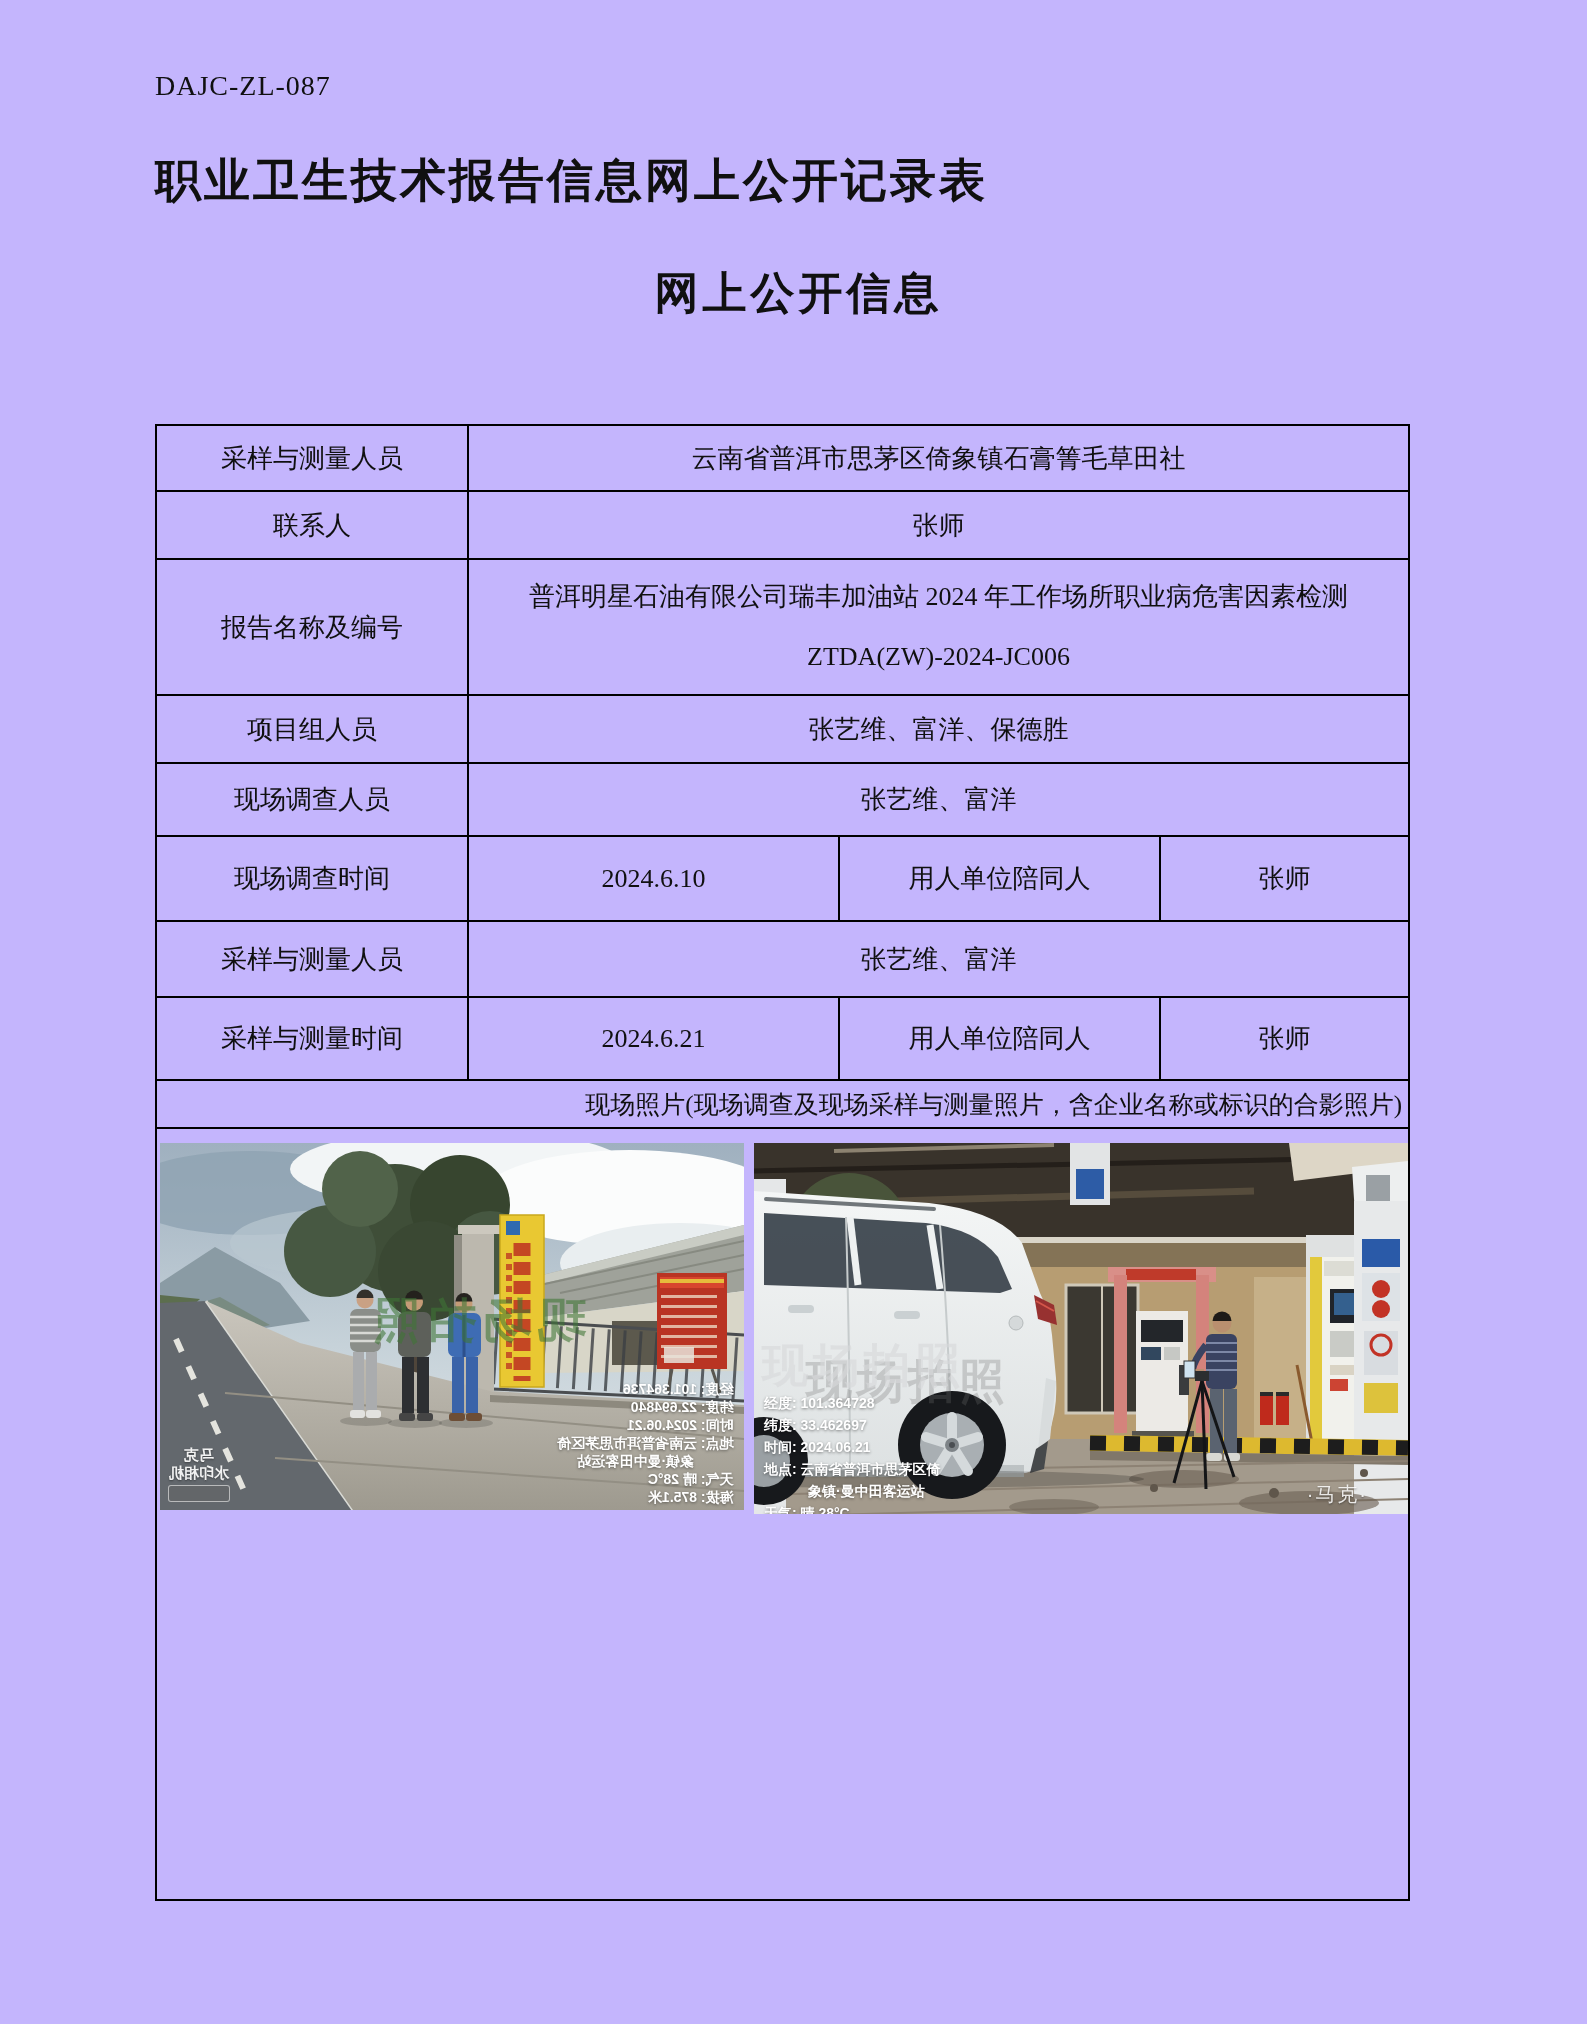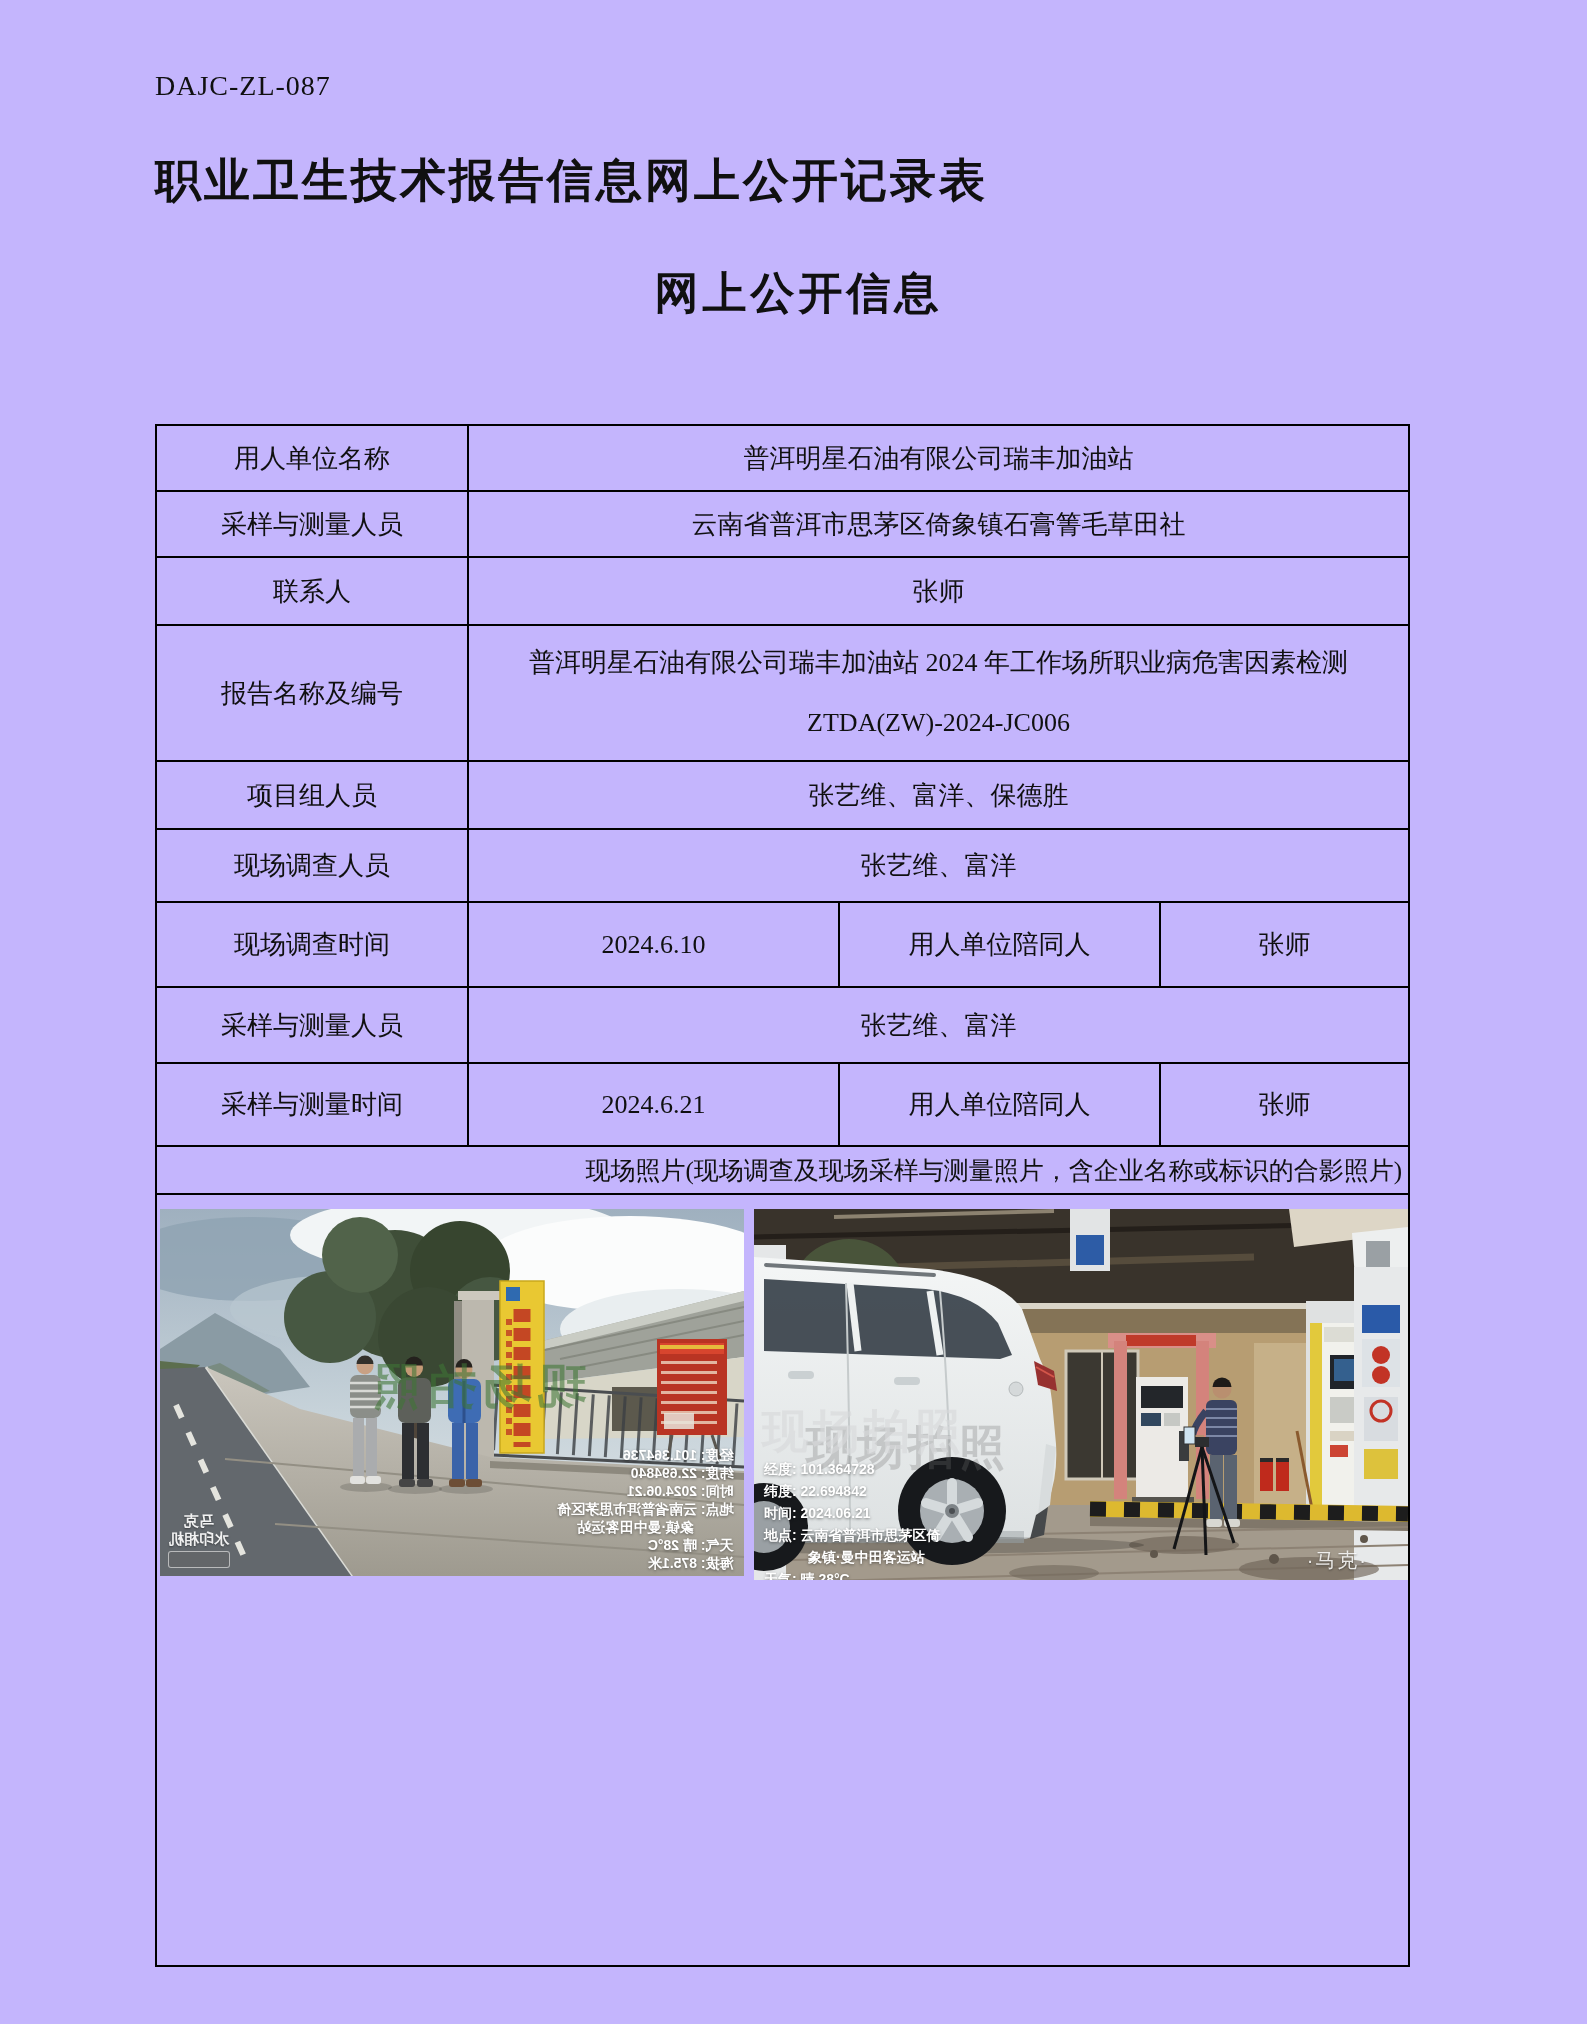--- a/index.html
+++ b/index.html
@@ -64,24 +64,20 @@
   <h2 class="subtitle">网上公开信息</h2>
 
   <table class="record-table">
     <colgroup>
       <col style="width:312px">
         <col style="width:371px">
         <col style="width:321px">
         <col style="width:249px">
     </colgroup>
     <tbody>
-      <tr class="h64">
-        <td>用人单位名称</td>
-        <td colspan="3">普洱明星石油有限公司瑞丰加油站</td>
-      </tr>
       <tr class="h64">
         <td>采样与测量人员</td>
         <td colspan="3">云南省普洱市思茅区倚象镇石膏箐毛草田社</td>
       </tr>
       <tr class="h66">
         <td>联系人</td>
         <td colspan="3">张师</td>
       </tr>
       <tr class="h134">
         <td>报告名称及编号</td>
@@ -410,21 +406,21 @@
                     <line x1="448" y1="238" x2="420" y2="340"></line>
                     <line x1="448" y1="238" x2="452" y2="346"></line>
                     <line x1="448" y1="238" x2="480" y2="334"></line>
                   </g>
                 </g>
               </svg>
               <div class="wm wm-gray-echo">现场拍照</div>
               <div class="wm wm-gray">现场拍照</div>
               <div class="geo geo-right">
                 <div>经度: 101.364728</div>
-                <div>纬度: 22.694842</div>
+                <div>纬度: 33.462697</div>
                 <div>时间: 2024.06.21</div>
                 <div>地点: 云南省普洱市思茅区倚</div>
                 <div class="indent2">象镇·曼中田客运站</div>
                 <div>天气: 晴 28°C</div>
               </div>
               <div class="brand-right">·马克·</div>
             </div>
 
           </div>
         </td>

